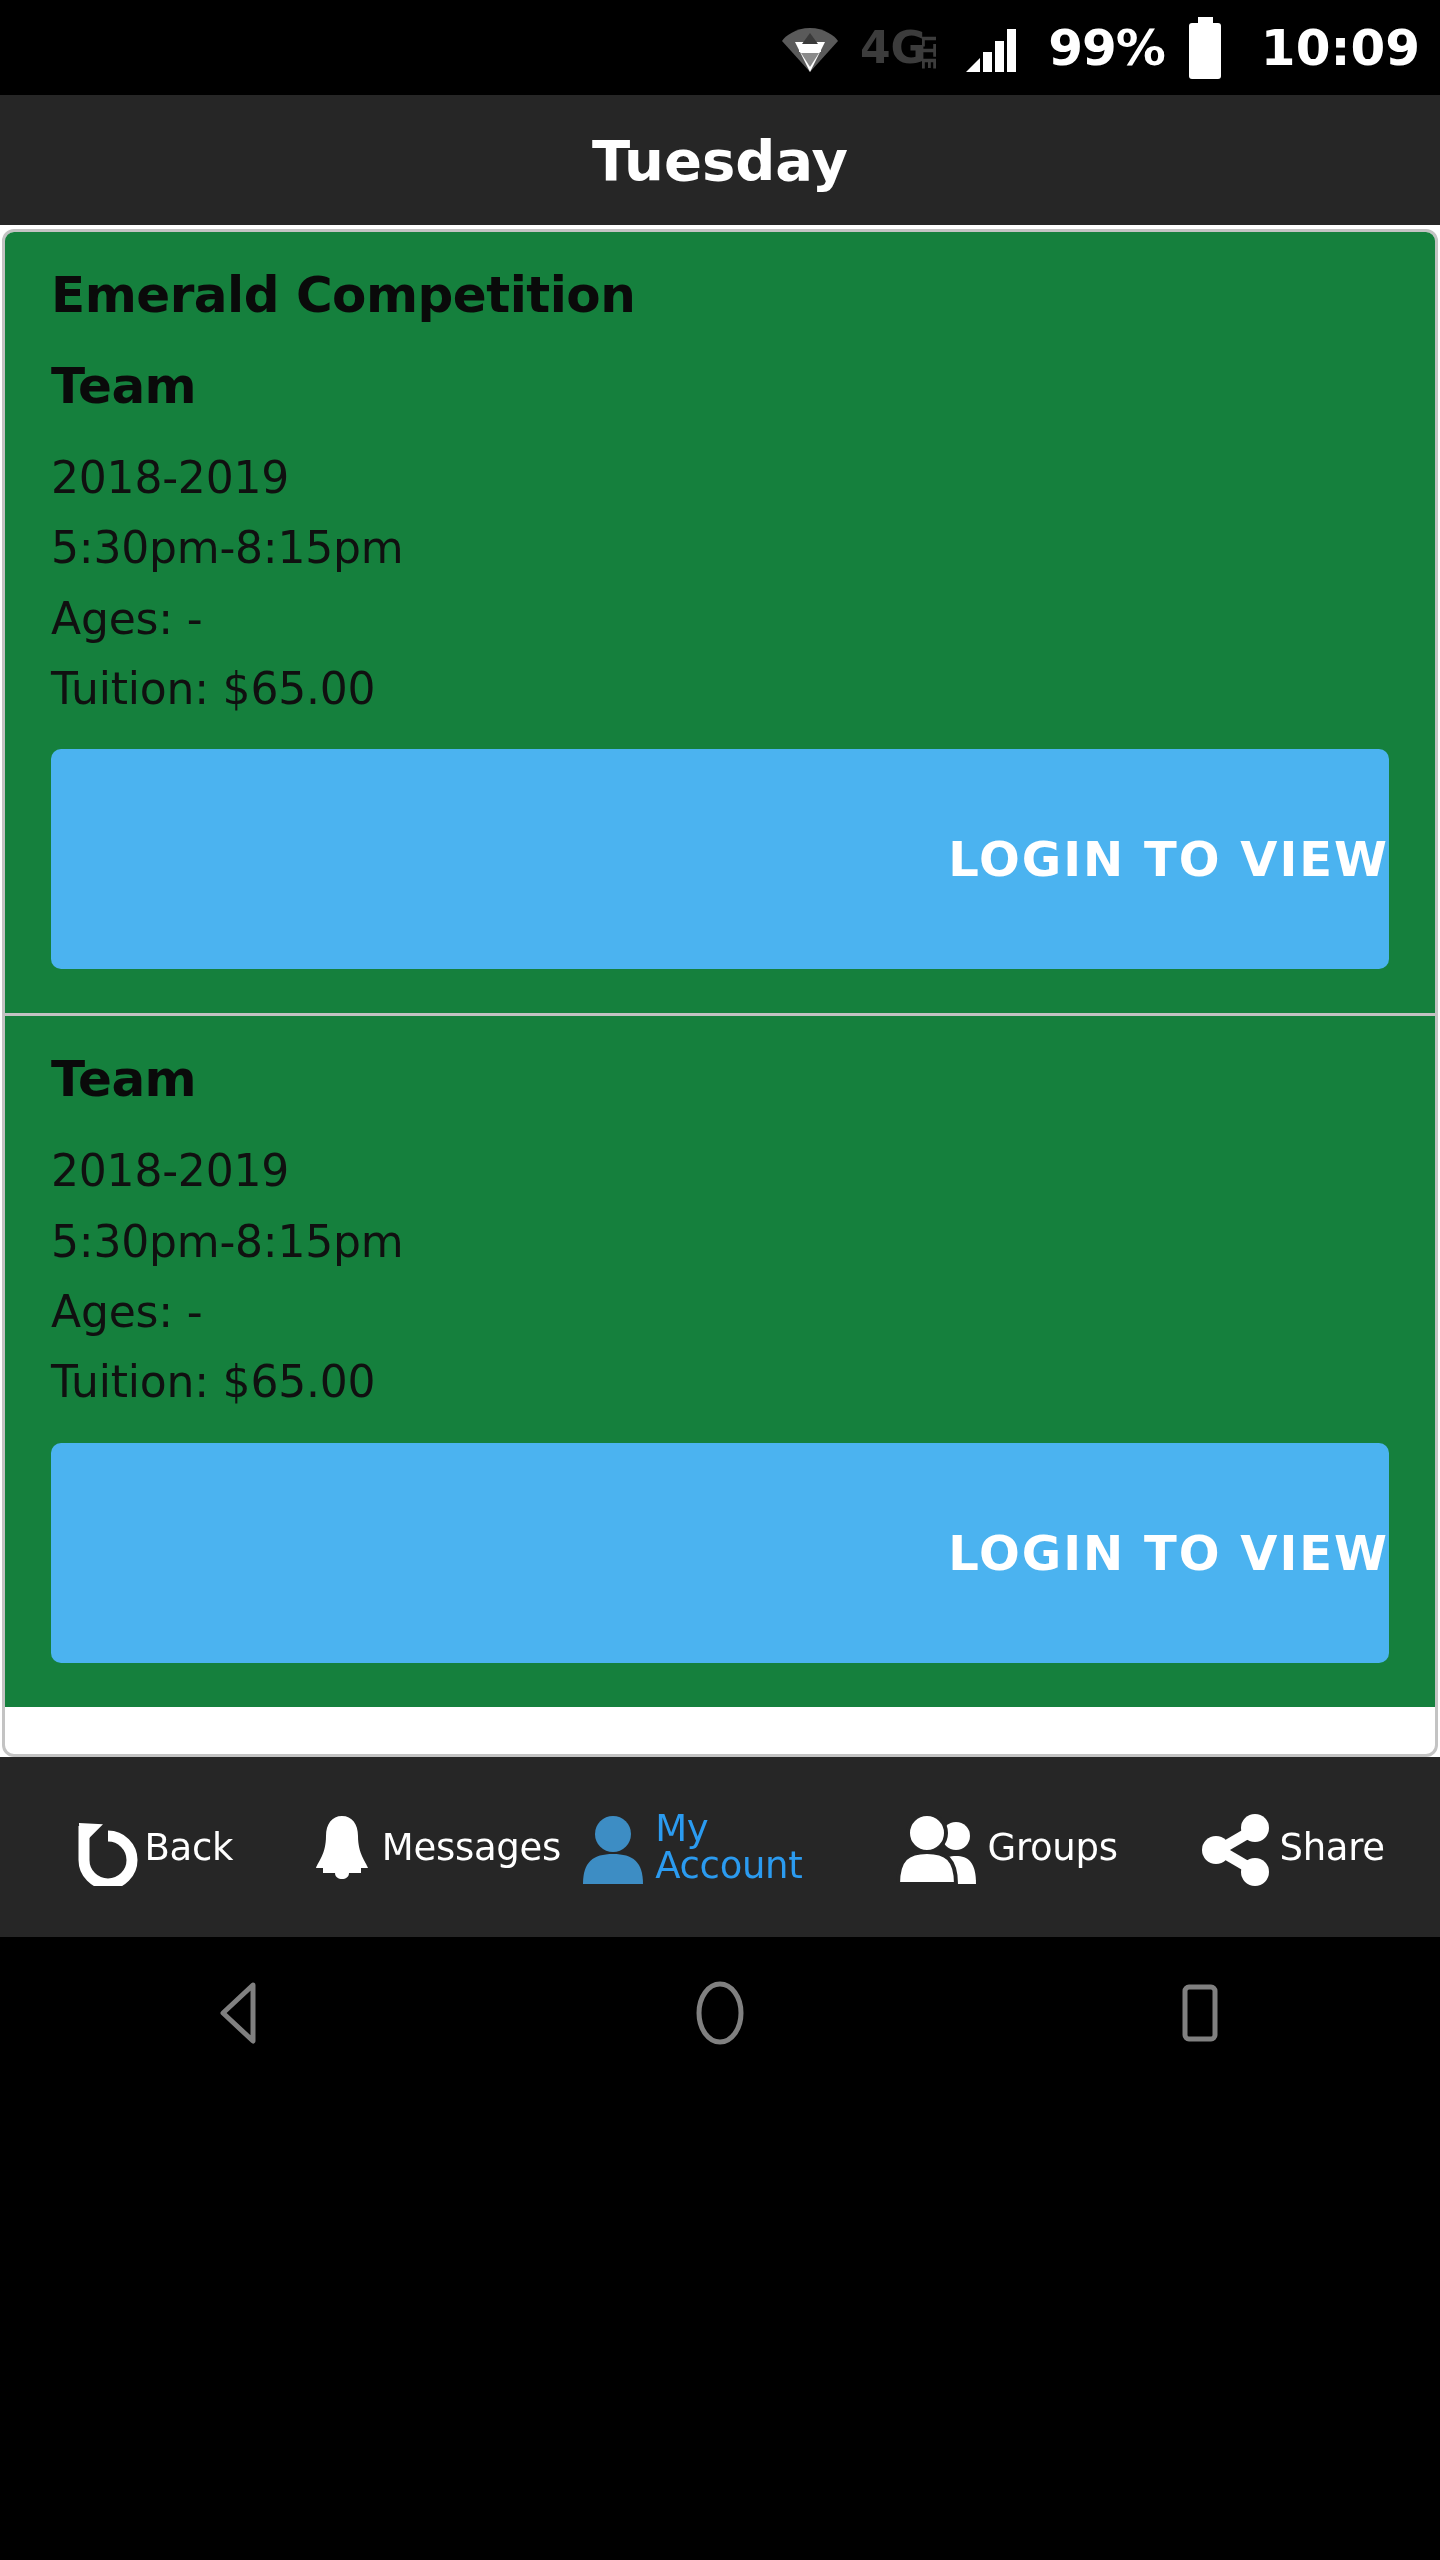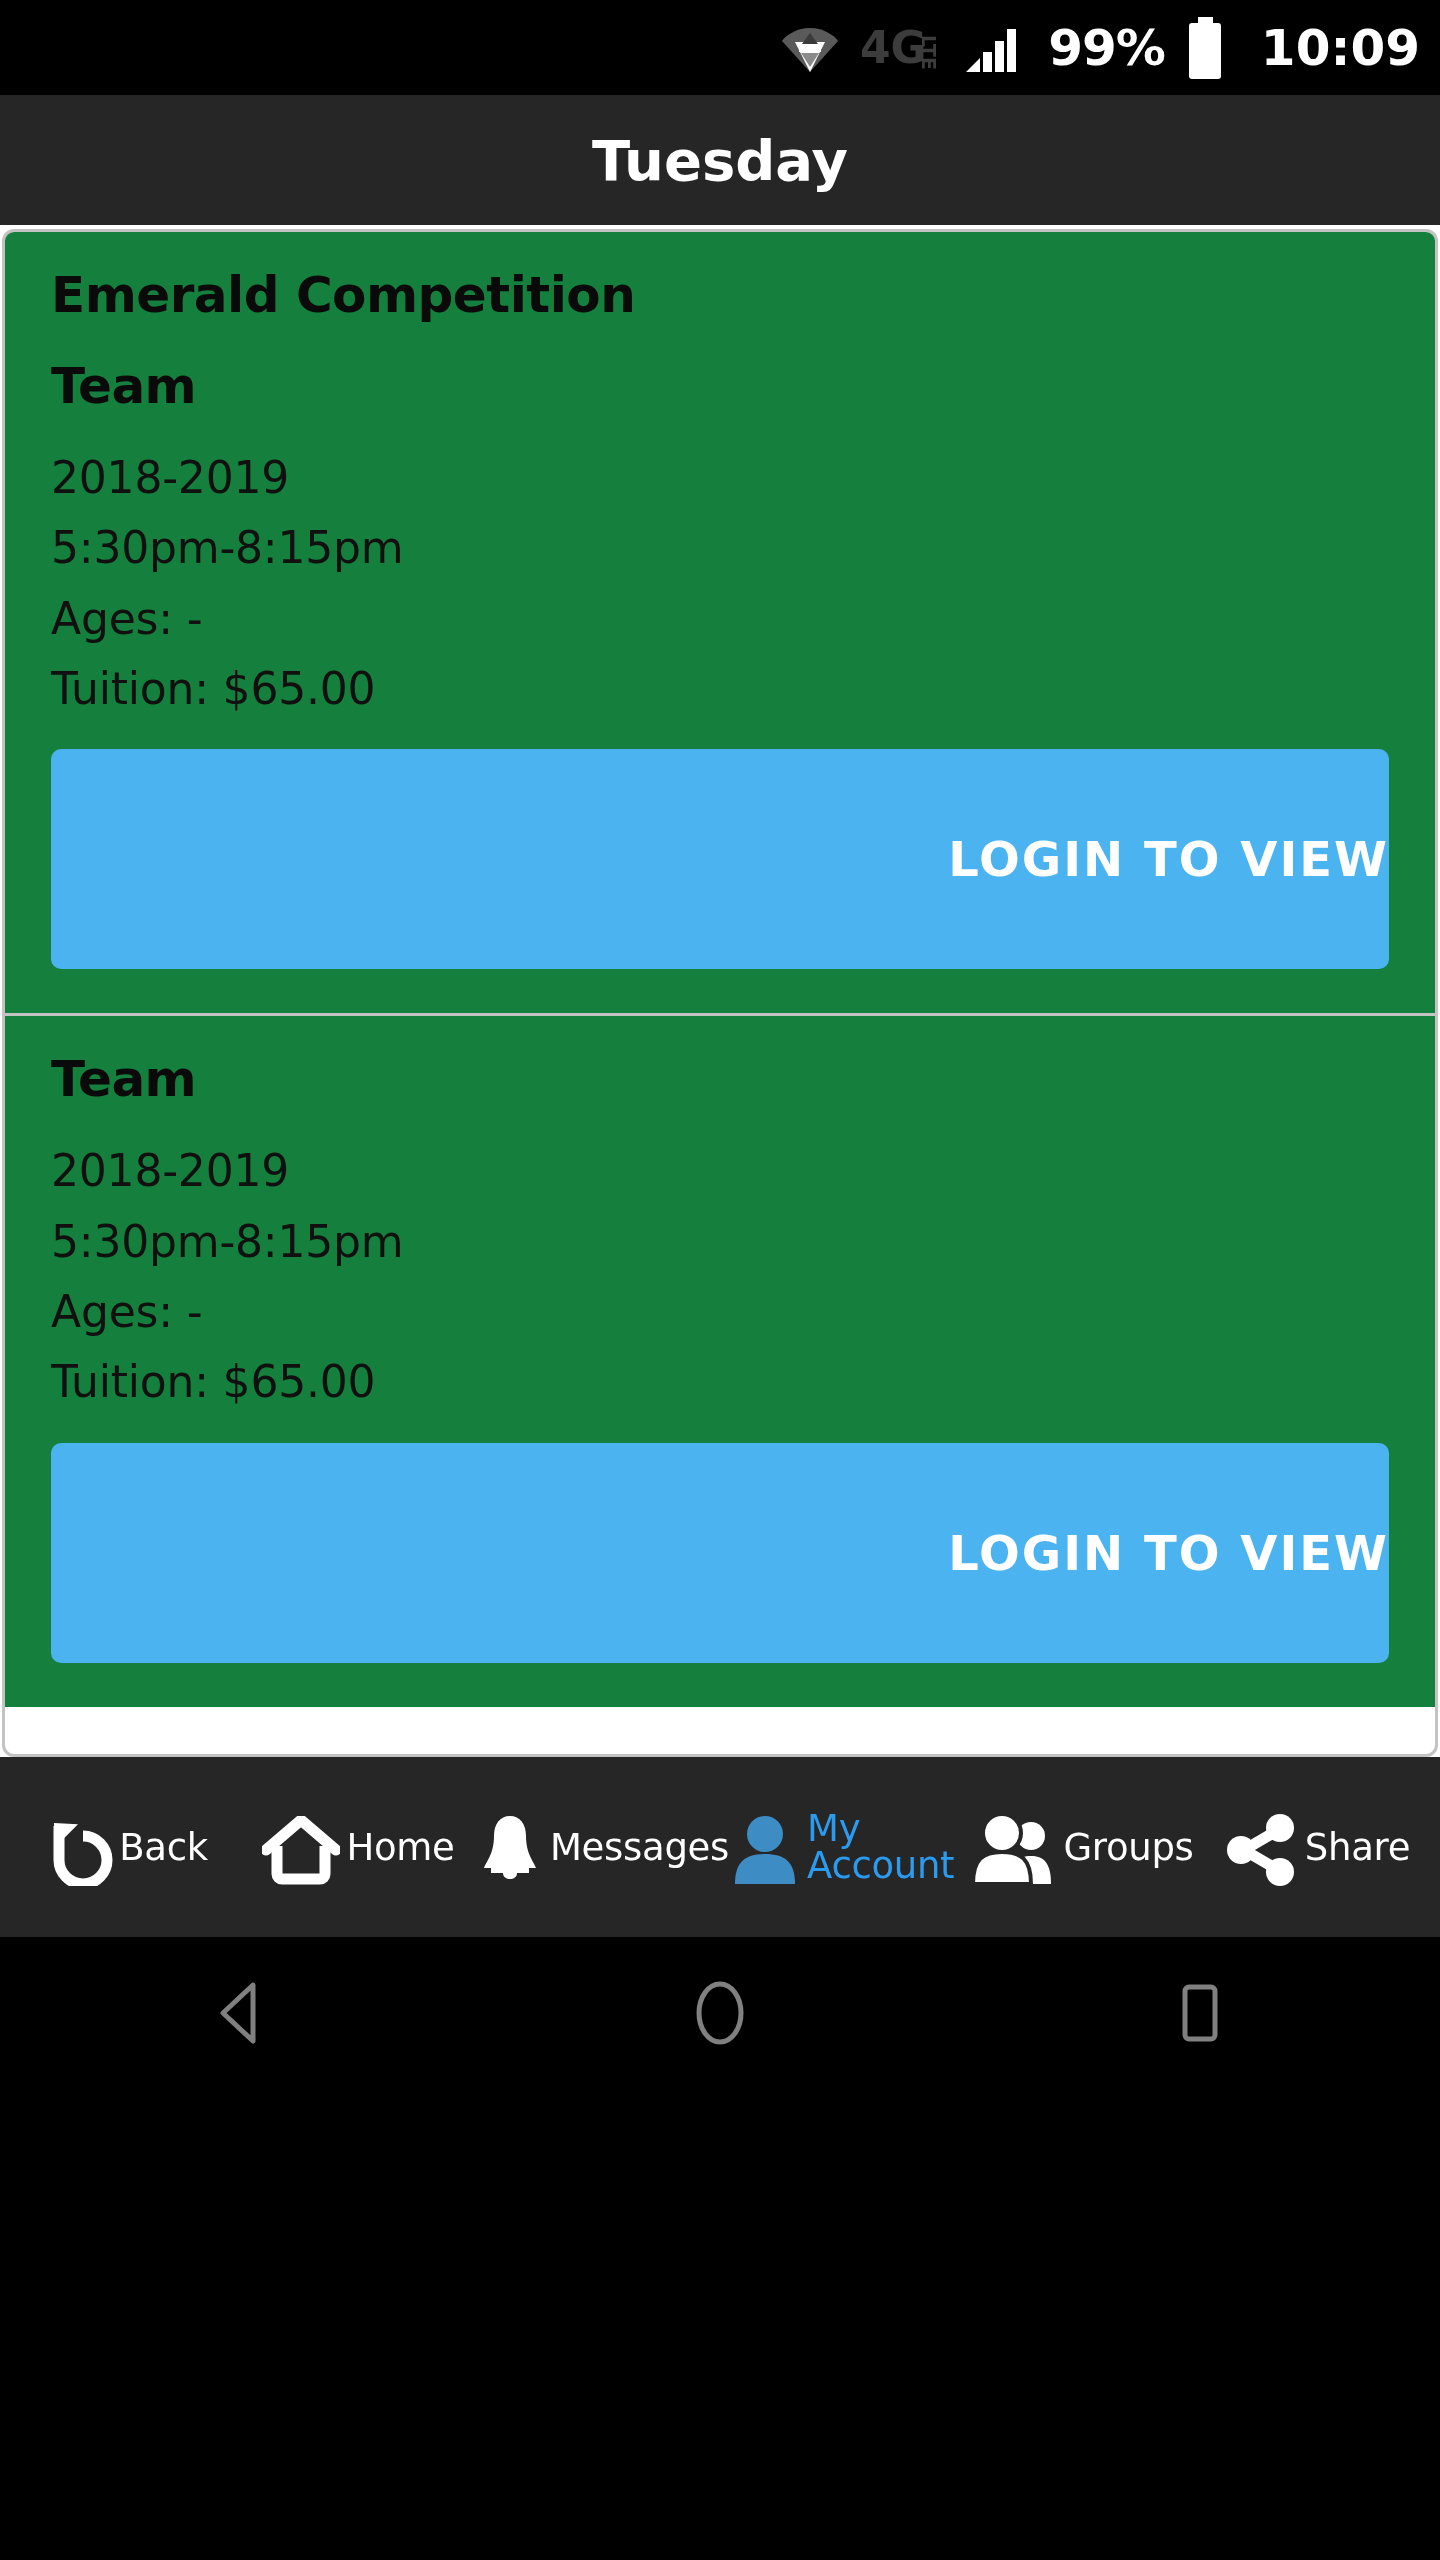--- a/index.html
+++ b/index.html
@@ -179,29 +179,20 @@
     <div class="nav-item">
       <span class="nav-ico">
         <svg width="74" height="70" viewBox="0 0 74 70">
           <path d="M20 10 L20 44 A24 24 0 1 0 44 20" fill="none" stroke="#ffffff" stroke-width="11" stroke-linecap="butt"></path>
           <path d="M6 22 L22 4 L38 22 Z" fill="#ffffff" transform="rotate(-45 22 14)"></path>
         </svg>
       </span>
       <span class="nav-label">Back</span>
     </div>
 
-    <div class="nav-item">
-      <span class="nav-ico">
-        <svg width="78" height="70" viewBox="0 0 78 70">
-          <path d="M4 34 L39 4 L74 34" fill="none" stroke="#ffffff" stroke-width="11" stroke-linecap="round"></path>
-          <path d="M15 30 L15 58 A5 5 0 0 0 20 63 L58 63 A5 5 0 0 0 63 58 L63 30" fill="none" stroke="#ffffff" stroke-width="11" stroke-linejoin="round"></path>
-        </svg>
-      </span>
-      <span class="nav-label">Home</span>
-    </div>
 
     <div class="nav-item">
       <span class="nav-ico">
         <svg width="68" height="72" viewBox="0 0 68 72">
           <path d="M34 2 C24 2 18 10 18 22 C18 40 10 48 8 54 L60 54 C58 48 50 40 50 22 C50 10 44 2 34 2 Z" fill="#ffffff"></path>
           <rect x="15" y="52" width="38" height="7" fill="#ffffff"></rect>
           <path d="M27 59 C27 67 41 67 41 59 Z" fill="#ffffff"></path>
         </svg>
       </span>
       <span class="nav-label">Messages</span>

